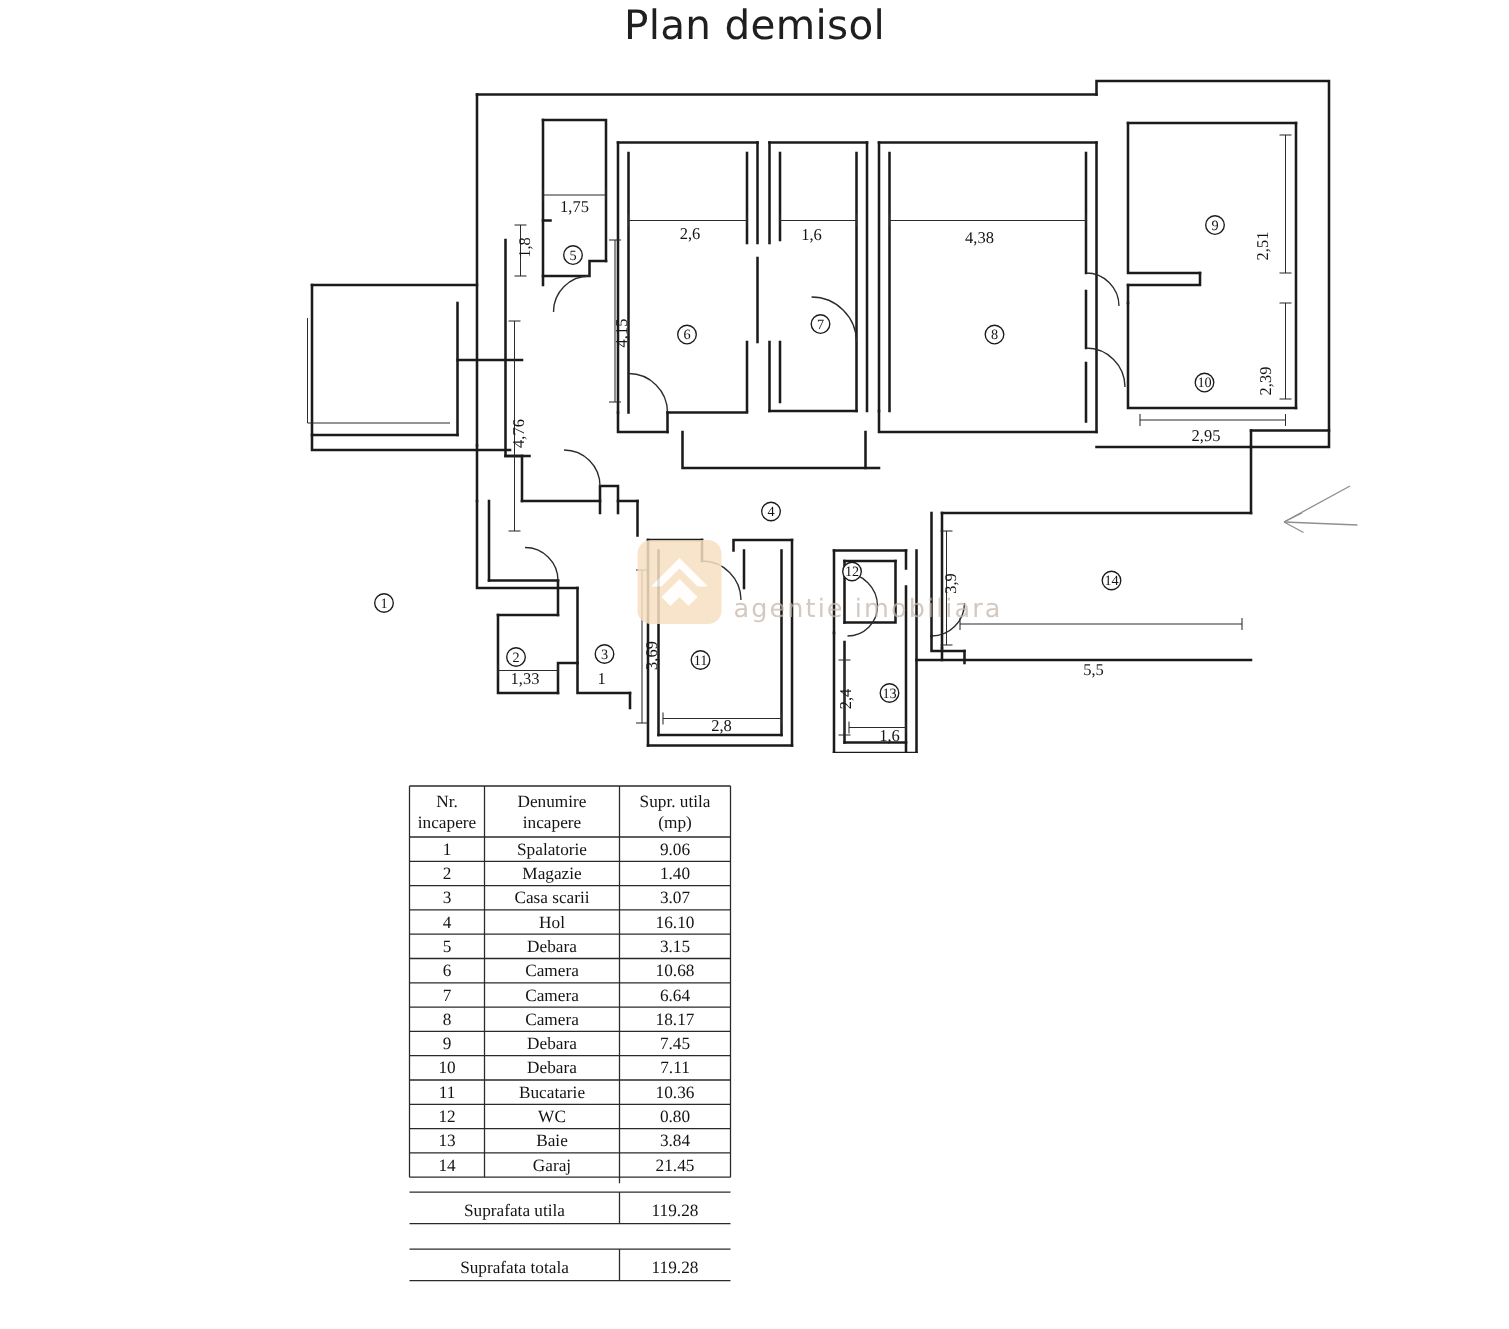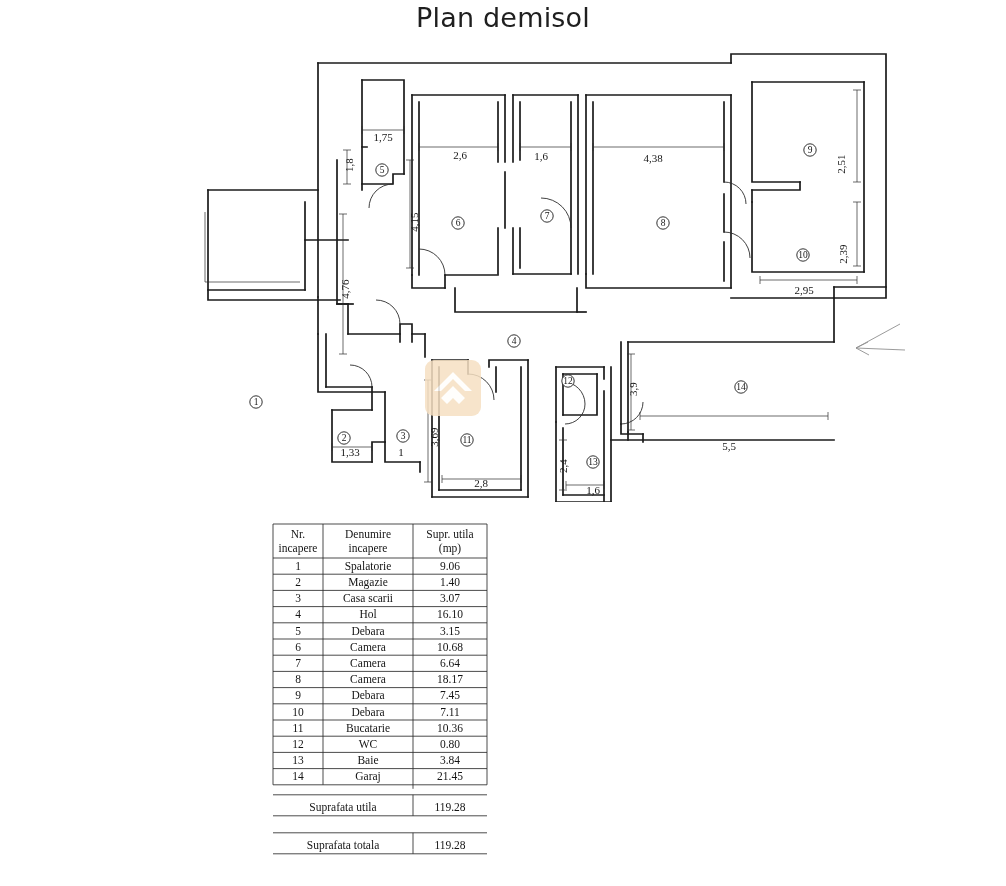--- a/index.html
+++ b/index.html
@@ -382,20 +382,21 @@
       </g>
   </svg>
 
   <div class="wm-wrap">
     <div class="wm-logo">
       <svg width="56" height="56" viewBox="0 0 56 56">
         <path d="M28 12 L47 31 L40 31 L28 19 L16 31 L9 31 Z" fill="#ffffff" opacity="0.95"></path>
         <path d="M28 26 L40 38 L34 44 L28 38 L22 44 L16 38 Z" fill="#ffffff" opacity="0.95"></path>
       </svg>
     </div>
+    <div class="wm-sub">agentie imobiliara</div>
   </div>
 
   <svg id="table-svg" width="260" height="350" viewBox="0 0 260 350">
     <g id="table-lines" stroke="#2a2a2a" stroke-width="0.85" fill="none">
         <path d="M18 14 H232"></path>
         <path d="M18 48 H232"></path>
         <path d="M18 14 V274.79999999999995"></path>
         <path d="M68 14 V274.79999999999995"></path>
         <path d="M158 14 V278.79999999999995"></path>
         <path d="M232 14 V274.79999999999995"></path>

